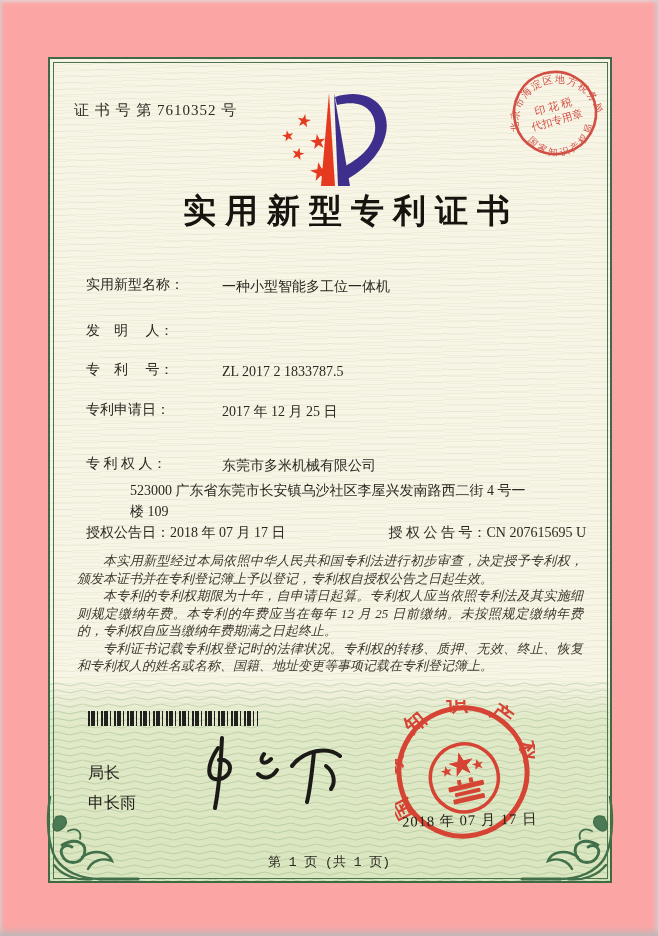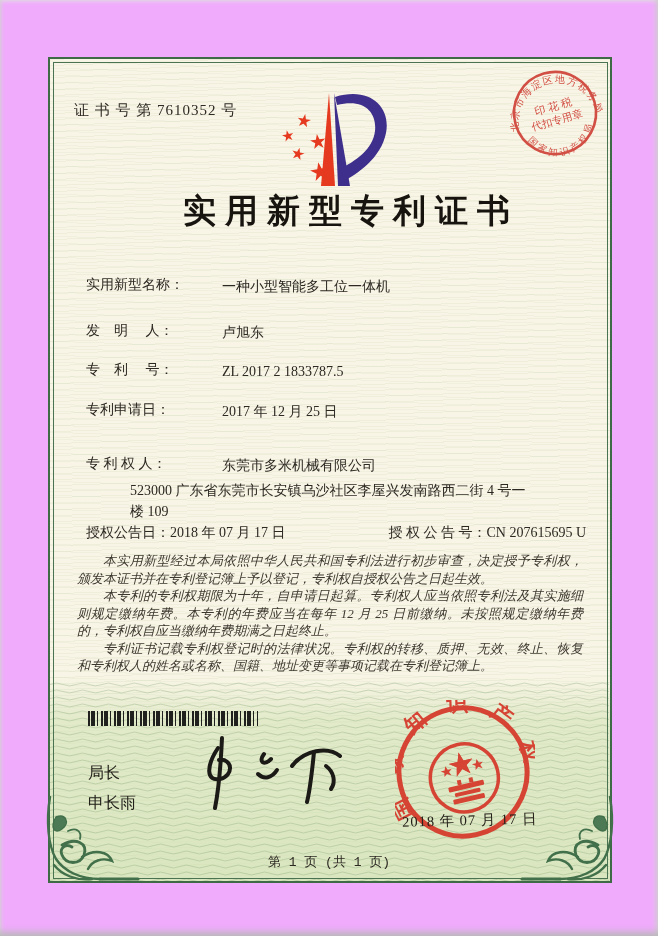--- a/index.html
+++ b/index.html
@@ -1,18 +1,18 @@
 <!DOCTYPE html>
 <html><head>
 <meta charset="utf-8">
 <style>
   html,body{margin:0;padding:0;background:#e8e8e8;}
   *{box-sizing:border-box;}
   body{font-family:"Liberation Serif","DejaVu Serif",serif;}
-  .photo{position:relative;width:658px;height:936px;margin:0 auto;background:#f0abfc;overflow:hidden;
+  .photo{position:relative;width:658px;height:936px;margin:0 auto;background:#fca5a5;overflow:hidden;
     box-shadow:inset 0 -9px 7px -5px #b9b9b9, inset -5px 0 5px -3px #d0d0d0, inset 4px 0 4px -3px #d6d6d6, inset 0 4px 4px -3px #e2e2e2;}
   .frame{position:absolute;left:48px;top:57px;width:564px;height:826px;border:2.5px solid #3e6a46;background:#f9f5e6;}
   .frame-inner{position:absolute;inset:2.5px;border:1.5px solid #4a7451;pointer-events:none;}
   .texture{position:absolute;inset:0;
     background:
       repeating-linear-gradient(178deg, rgba(140,175,120,0.10) 0 1px, rgba(0,0,0,0) 1px 6px),
       repeating-linear-gradient(182deg, rgba(140,175,120,0.08) 0 1px, rgba(0,0,0,0) 1px 7px);}
   .green-band{position:absolute;left:0;right:0;bottom:0;height:205px;
     background:linear-gradient(to bottom, rgba(213,228,186,0) 0, rgba(213,228,186,.65) 22%, rgba(209,226,180,.78) 100%);}
   .wave-svg{position:absolute;left:0;bottom:0;}
@@ -113,21 +113,20 @@
   </svg>
 
   <div class="title">实用新型专利证书</div>
 
   <div class="field-row" style="top:276px">
     <span class="field-label">实用新型名称：</span>
     <span class="field-value">一种小型智能多工位一体机</span>
   </div>
   <div class="field-row" style="top:322px">
     <span class="field-label">发　明　 人：</span>
-    <span class="field-value">卢旭东</span>
   </div>
   <div class="field-row" style="top:361px">
     <span class="field-label">专　利　 号：</span>
     <span class="field-value">ZL 2017 2 1833787.5</span>
   </div>
   <div class="field-row" style="top:401px">
     <span class="field-label">专利申请日：</span>
     <span class="field-value">2017 年 12 月 25 日</span>
   </div>
   <div class="field-row" style="top:455px">

